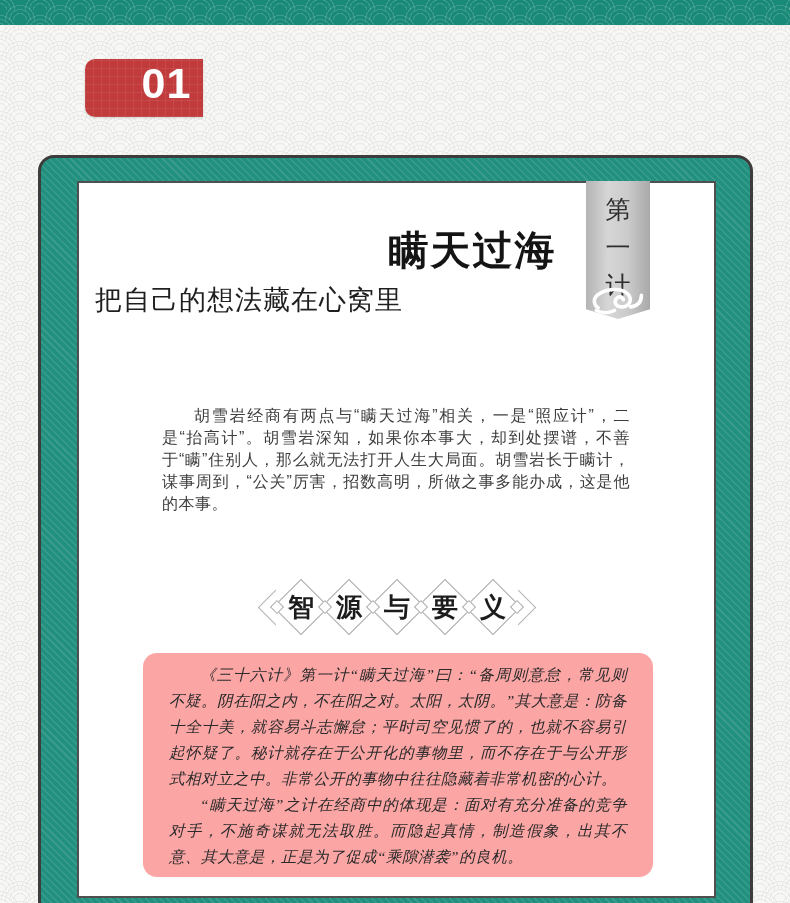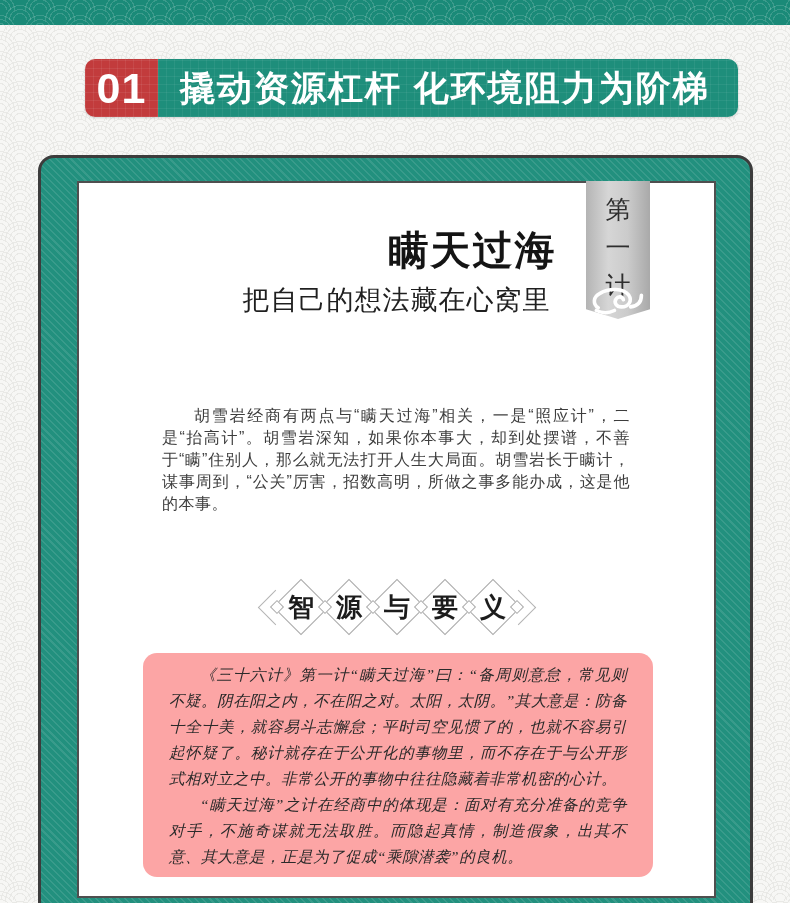--- a/index.html
+++ b/index.html
@@ -18,22 +18,22 @@
     background-color:#1a8a78;
     background-image:
       radial-gradient(circle at 50% 100%, transparent 6px, rgba(255,255,255,.15) 6px, rgba(255,255,255,.15) 7px, transparent 7px, transparent 10px, rgba(255,255,255,.15) 10px, rgba(255,255,255,.15) 11px, transparent 11px, transparent 14px, rgba(255,255,255,.15) 14px, rgba(255,255,255,.15) 15px, transparent 15px),
       radial-gradient(circle at 50% 100%, transparent 6px, rgba(255,255,255,.15) 6px, rgba(255,255,255,.15) 7px, transparent 7px, transparent 10px, rgba(255,255,255,.15) 10px, rgba(255,255,255,.15) 11px, transparent 11px, transparent 14px, rgba(255,255,255,.15) 14px, rgba(255,255,255,.15) 15px, transparent 15px);
     background-size:40px 20px;background-position:0 0,20px 10px;
   }
   .banner{position:absolute;top:59px;left:85px;height:58px;display:flex;filter:drop-shadow(0 1px 1px rgba(0,0,0,.15));}
   .badge{
     width:73px;border-radius:10px 0 0 10px;background-color:#c23b3c;
     background-image:repeating-linear-gradient(90deg, rgba(255,255,255,.07) 0 1px, transparent 1px 8px),repeating-linear-gradient(0deg, rgba(255,255,255,.07) 0 1px, transparent 1px 8px);
-    color:#fff;display:flex;align-items:center;justify-content:center;
-    font-size:43px;font-weight:800;letter-spacing:1px;
+    color:#fff;display:flex;align-items:flex-start;justify-content:center;
+    font-size:43px;font-weight:800;letter-spacing:1px;padding-left:45px;
   }
   .banner-main{
     border-radius:0 10px 10px 0;background-color:#1e8e7b;
     background-image:repeating-linear-gradient(90deg, rgba(255,255,255,.06) 0 1px, transparent 1px 8px),repeating-linear-gradient(0deg, rgba(255,255,255,.06) 0 1px, transparent 1px 8px);
     color:#fff;display:flex;align-items:center;padding:0 28px 0 22px;
     font-size:35px;font-weight:800;letter-spacing:2px;white-space:nowrap;
   }
   .card{
     position:absolute;left:38px;top:155px;width:715px;height:770px;box-sizing:border-box;
     border:3px solid #3c3c3c;border-radius:16px;
@@ -57,23 +57,23 @@
   }
   .ribbon svg{position:absolute;bottom:4px;left:3px;}
   
   .title{
     position:absolute;top:40px;left:0;width:100%;margin:0;text-align:center;
     transform:translateX(76px);
     font-family:"Liberation Serif","DejaVu Serif",serif;
     font-size:40px;font-weight:700;letter-spacing:2px;color:#141414;
   }
   .subtitle{
-    position:absolute;top:99px;left:0;width:100%;margin:0;text-align:center;
+    position:absolute;top:99px;left:0;width:100%;margin:0;text-align:left;
     font-family:Liberation Serif, serif;
-    font-size:27px;font-weight:400;letter-spacing:1px;color:#1f1f1f;
+    font-size:27px;font-weight:400;letter-spacing:1px;color:#1f1f1f;padding-left:16px;
   }
   .intro{
     position:absolute;top:222px;left:83px;width:468px;margin:0;
     font-size:16px;line-height:22px;letter-spacing:.5px;color:#3d3d3d;
     text-align:justify;text-indent:2em;
   }
   
   .section-header{position:absolute;top:393px;left:0;width:100%;height:62px;display:flex;justify-content:center;align-items:center;}
   .orn{width:24px;height:24px;flex:0 0 auto;}
   .orn.left{border-left:1px solid #b3b3b3;border-bottom:1px solid #b3b3b3;transform:rotate(45deg);margin-right:-16px;}
@@ -102,23 +102,20 @@
 </head>
 <body>
 
 <div class="stage">
 
   <div class="top-strip"></div>
 
   <div class="banner">
     <div class="badge">
       <span>01</span>
-    </div>
-    <div class="banner-main">
-      <span>撬动资源杠杆 化环境阻力为阶梯</span>
     </div>
   </div>
 
   <div class="card">
     <div class="page">
 
       <div class="ribbon">
         <span class="rchar">第</span>
         <span class="rchar">一</span>
         <span class="rchar">计</span>

